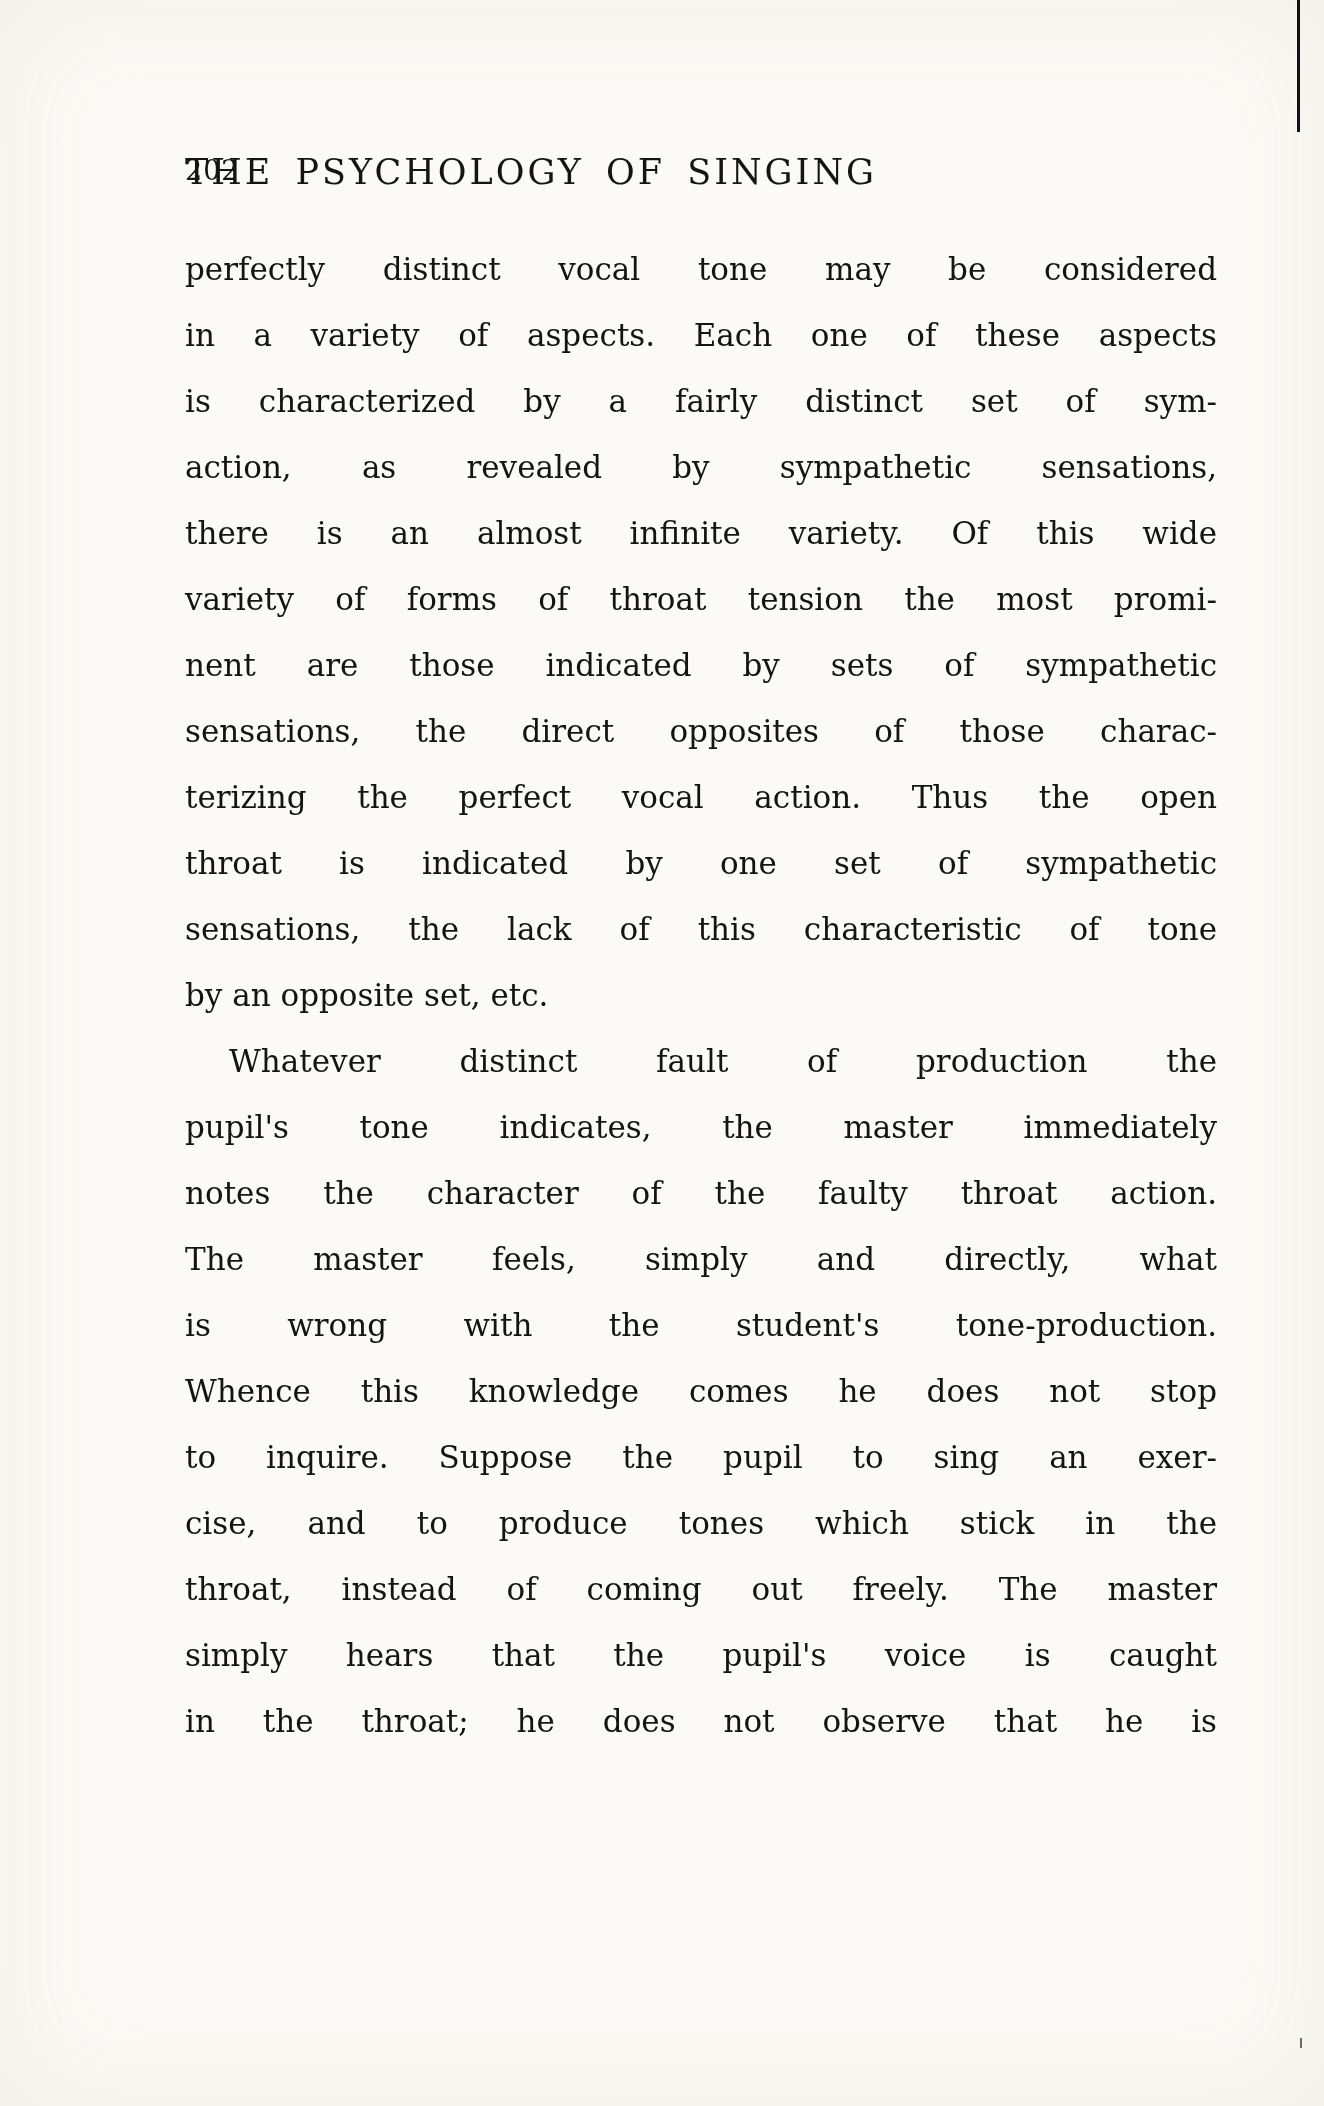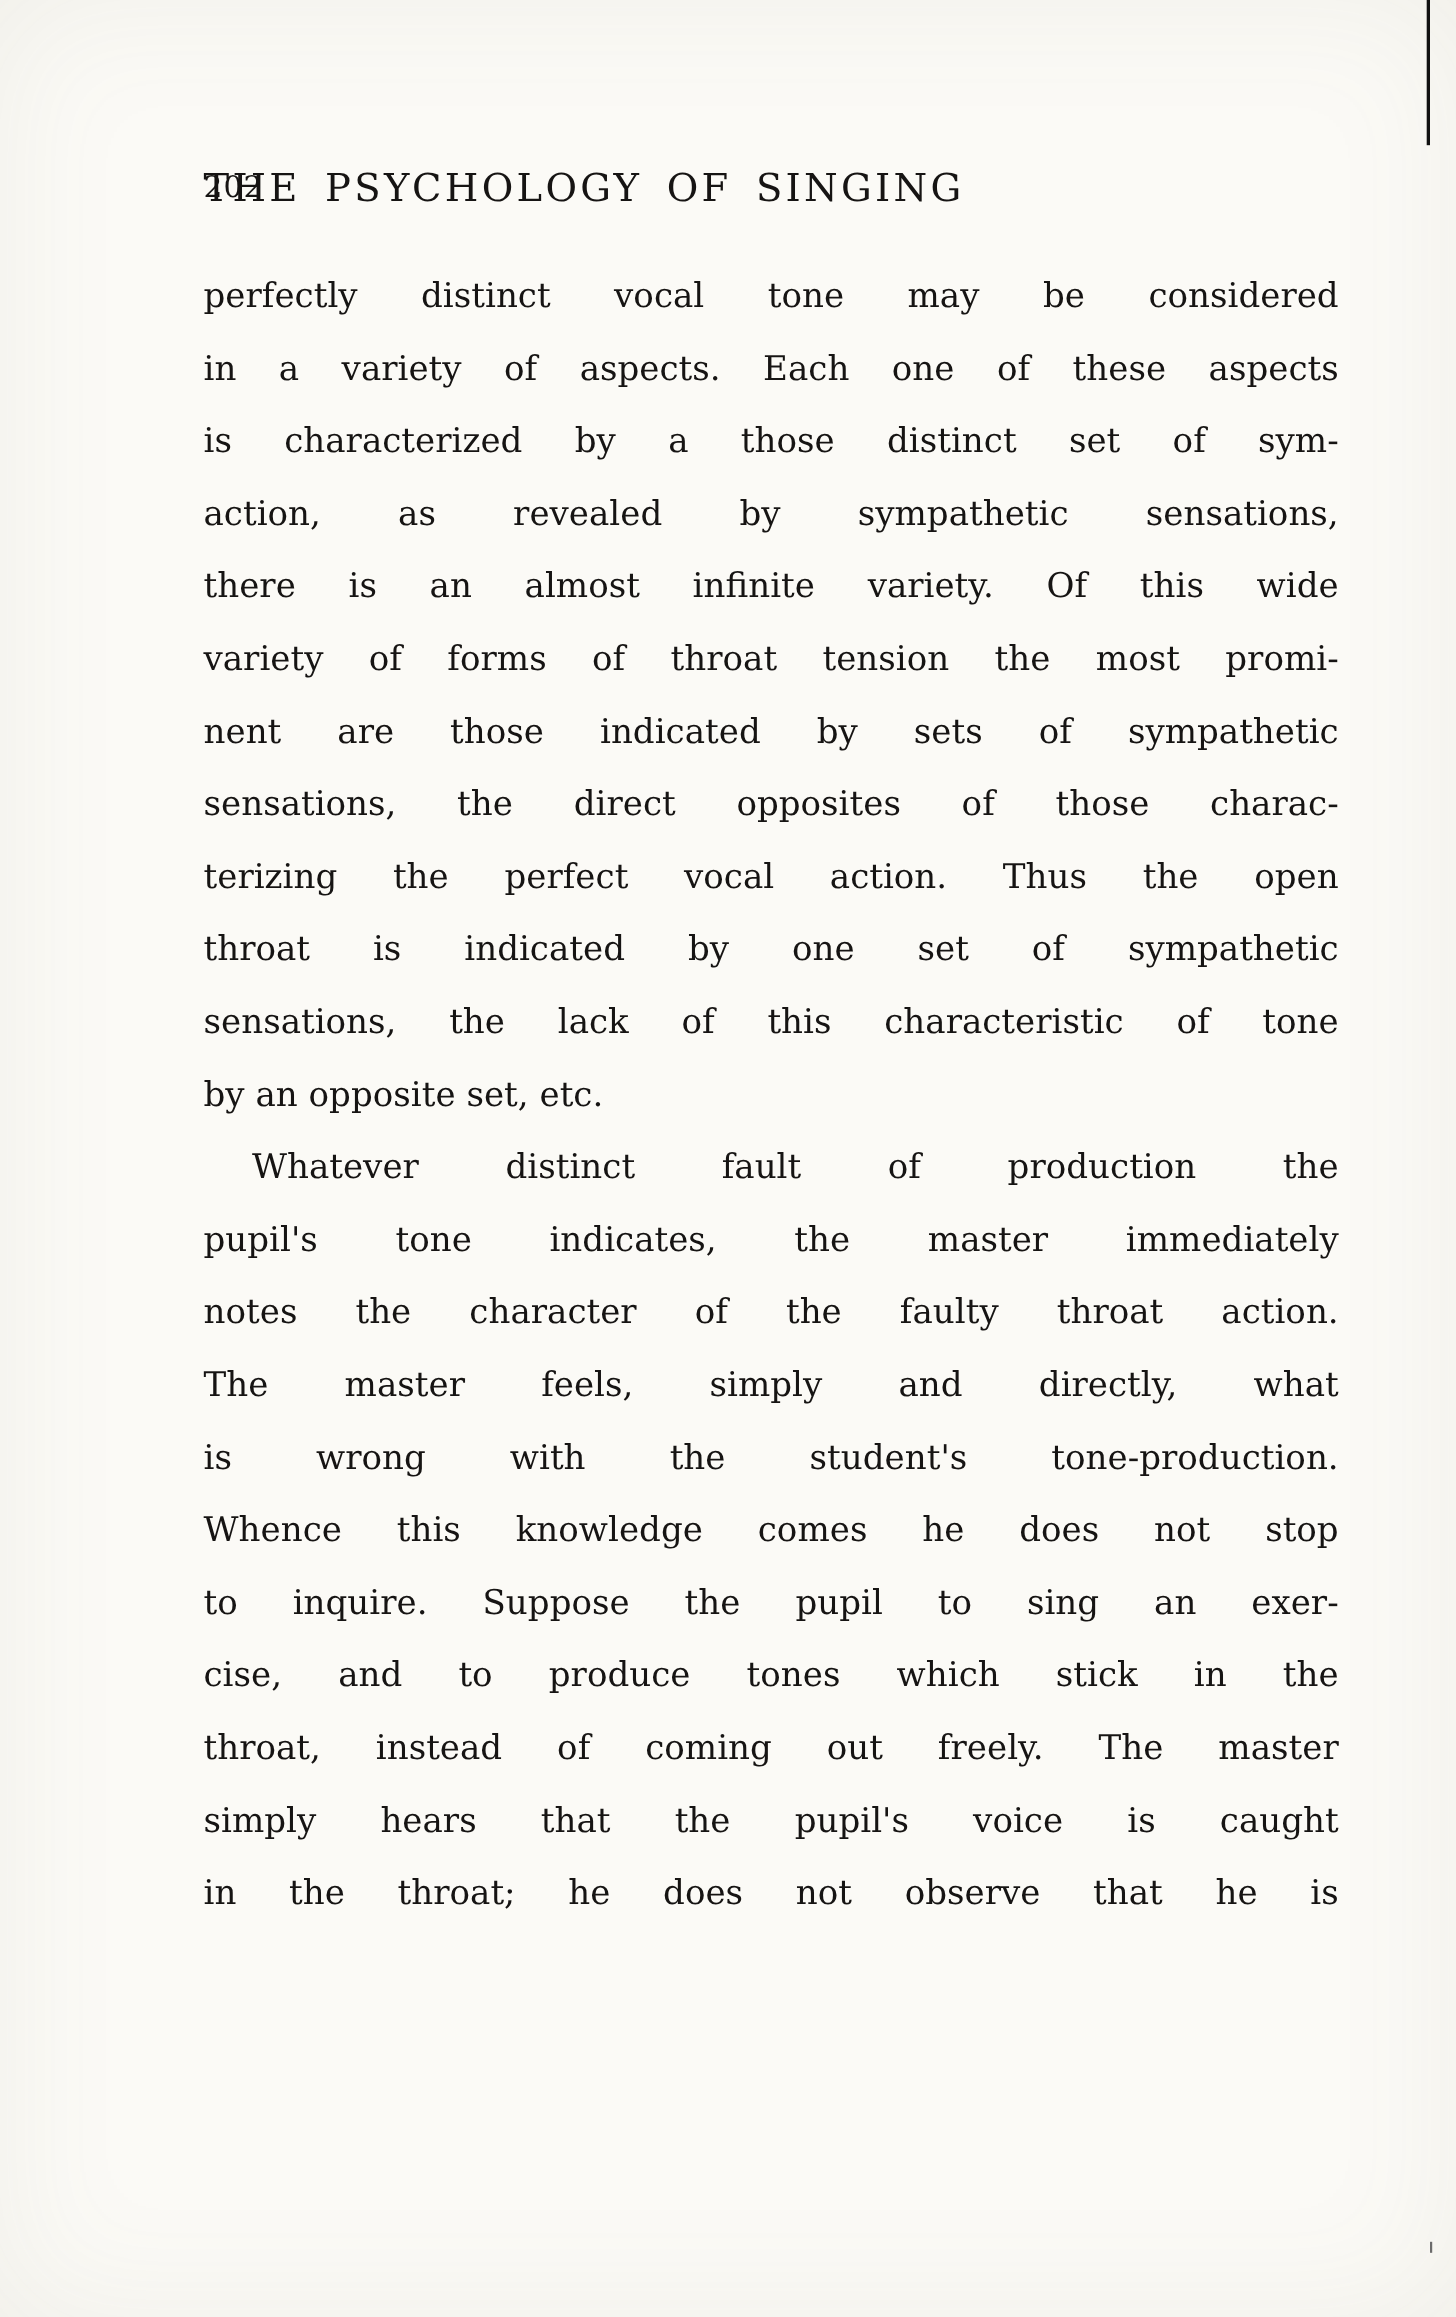--- a/index.html
+++ b/index.html
@@ -84,21 +84,21 @@
   <div class="header">
     <span class="page-number">202</span>
     <div class="running-title">THE PSYCHOLOGY OF SINGING</div>
   </div>
 
   <div class="text-block">
 
     <div class="paragraph">
       <div class="line">perfectly distinct vocal tone may be considered</div>
       <div class="line">in a variety of aspects. Each one of these aspects</div>
-      <div class="line">is characterized by a those distinct set of sym-</div>
+      <div class="line">is characterized by a fairly distinct set of sym-</div>
       <div class="line">action, as revealed by sympathetic sensations,</div>
       <div class="line">there is an almost infinite variety. Of this wide</div>
       <div class="line">variety of forms of throat tension the most promi-</div>
       <div class="line">nent are those indicated by sets of sympathetic</div>
       <div class="line">sensations, the direct opposites of those charac-</div>
       <div class="line">terizing the perfect vocal action. Thus the open</div>
       <div class="line">throat is indicated by one set of sympathetic</div>
       <div class="line">sensations, the lack of this characteristic of tone</div>
       <div class="line last">by an opposite set, etc.</div>
     </div>

